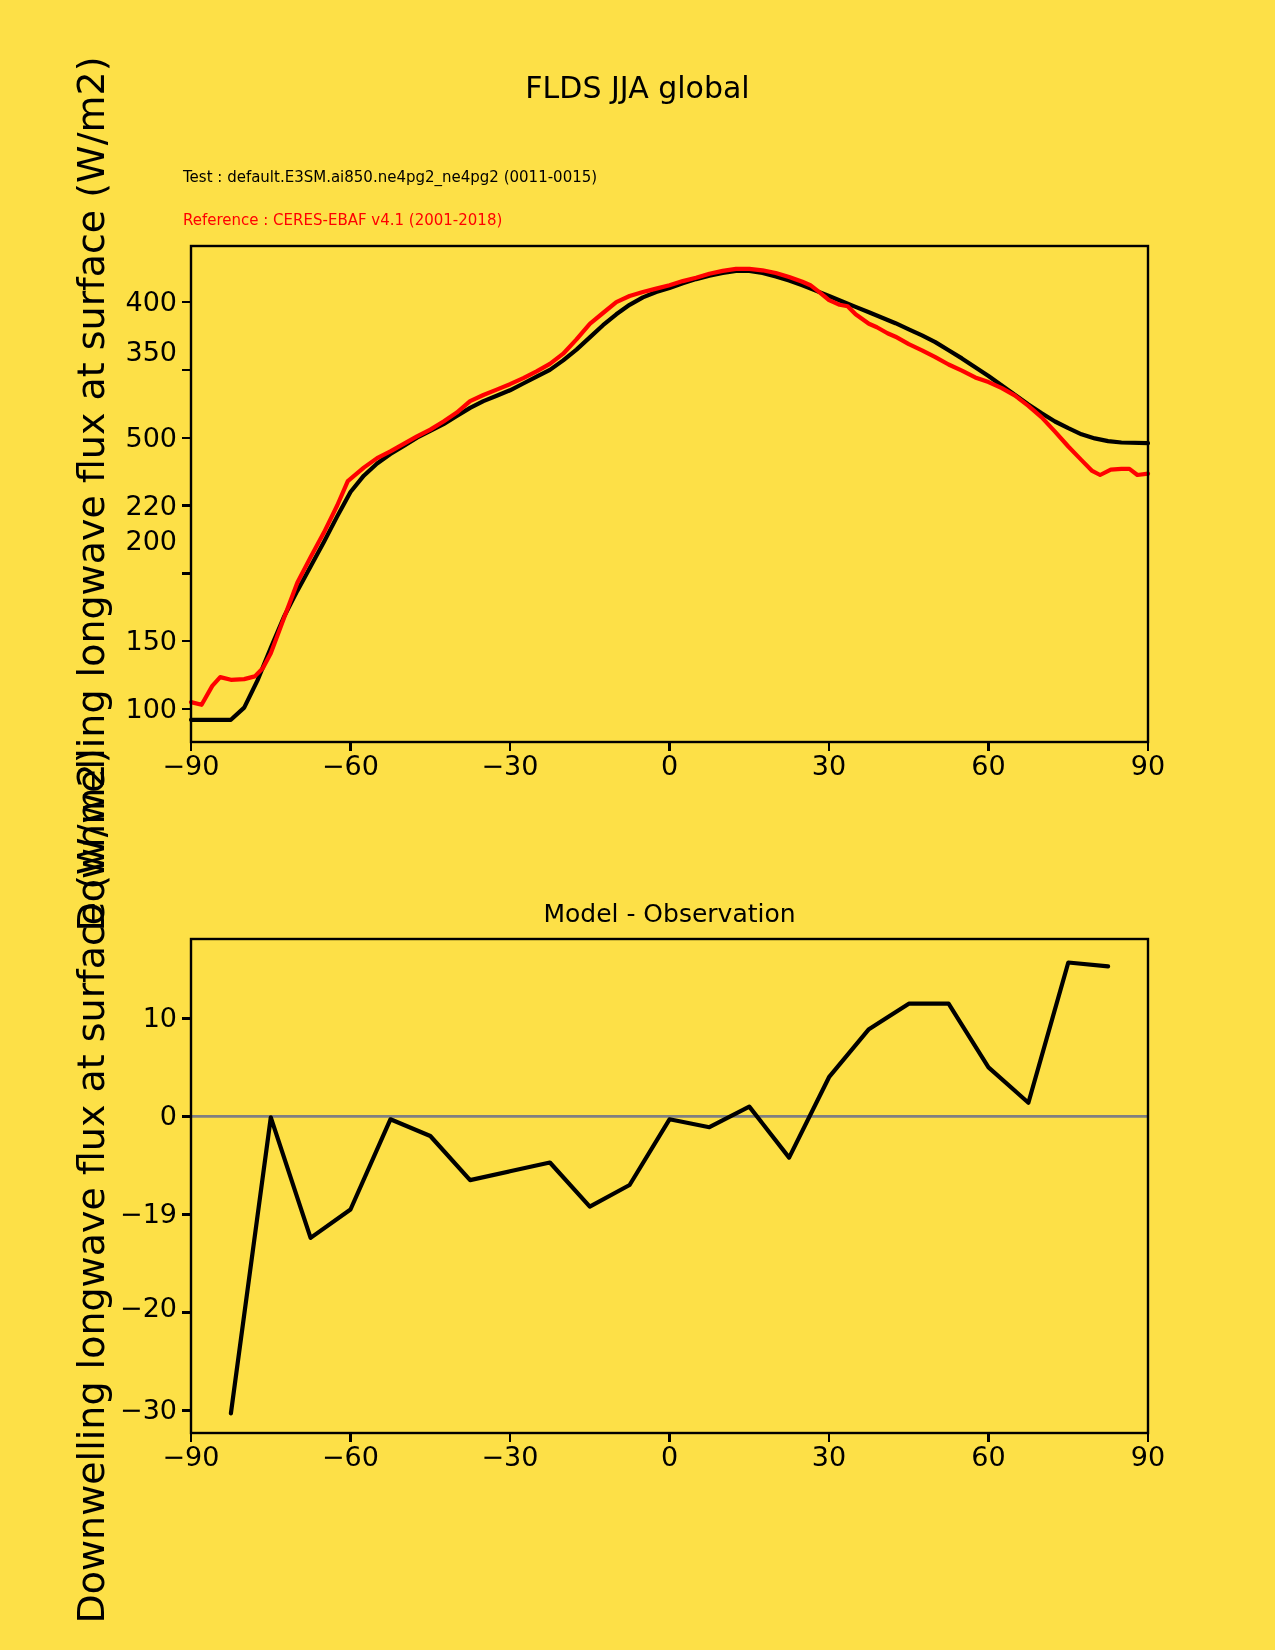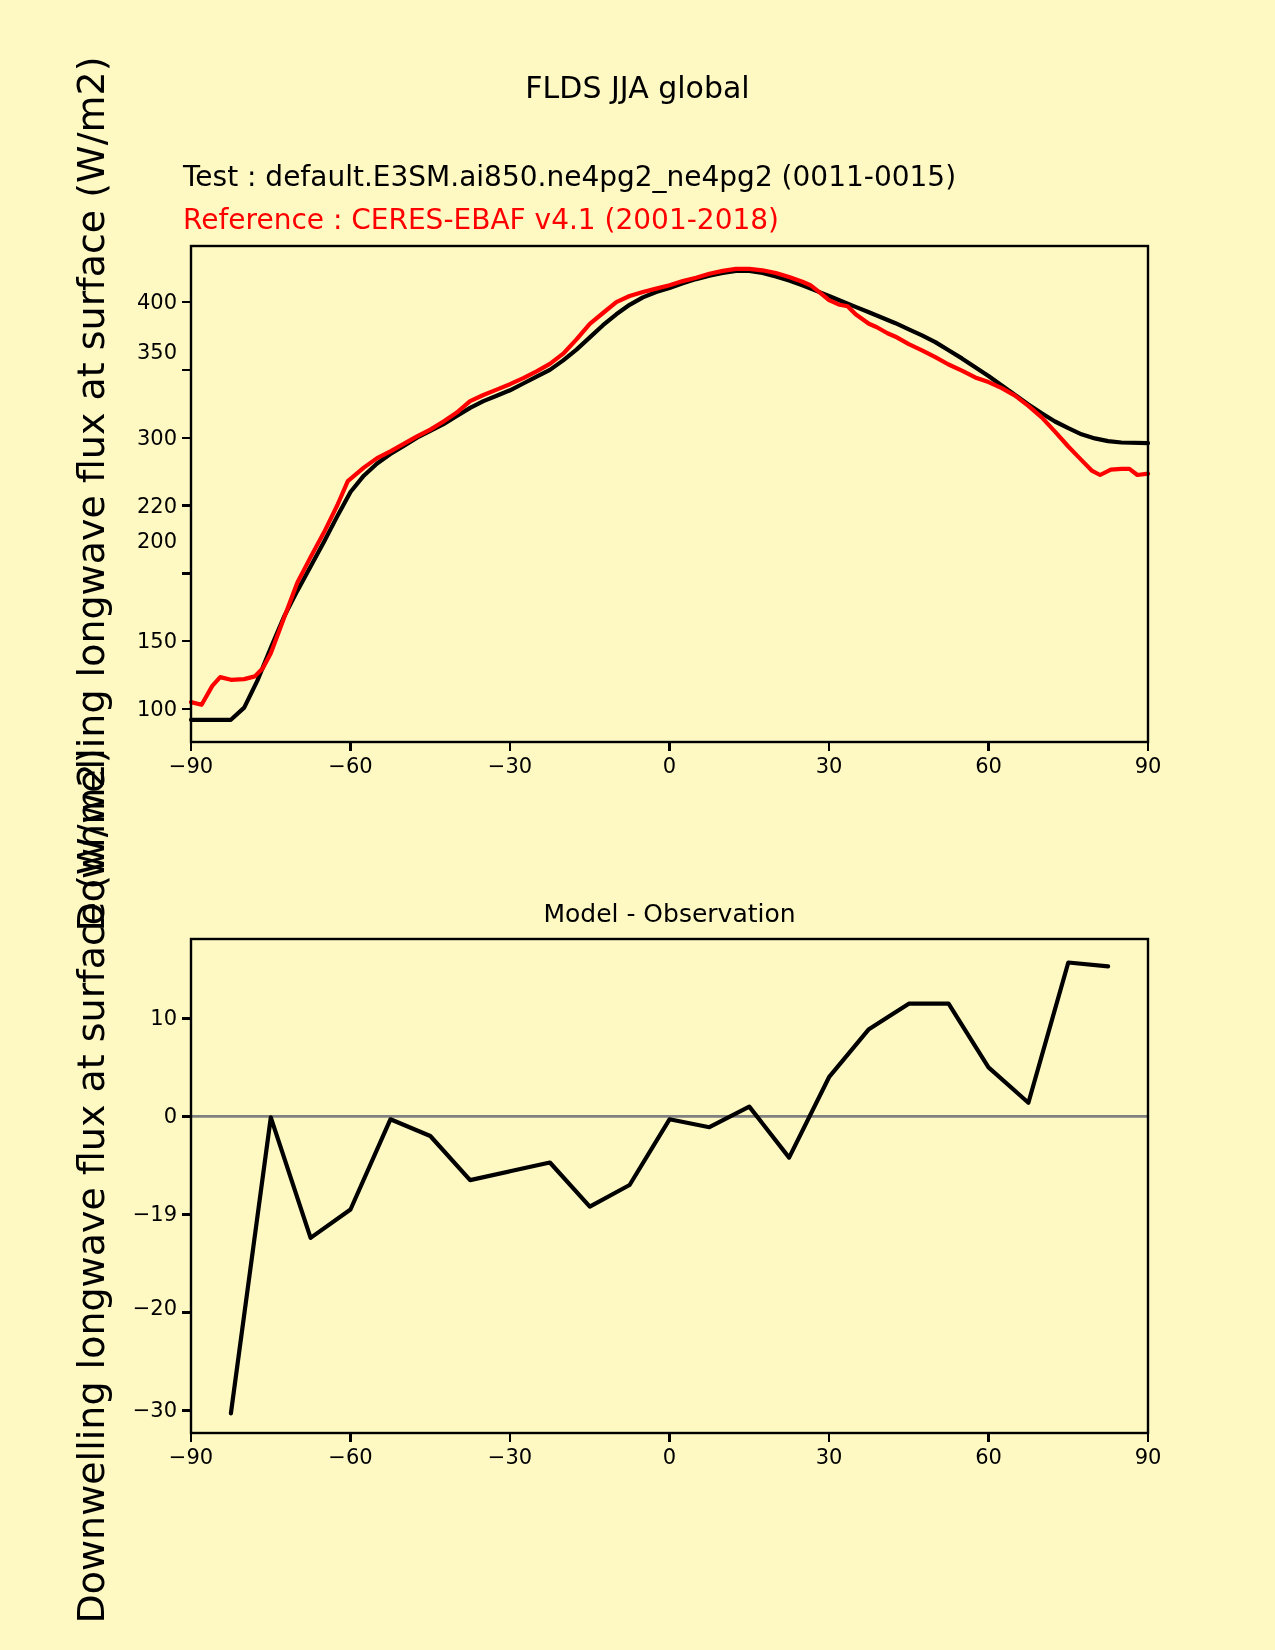--- a/index.html
+++ b/index.html
@@ -1,36 +1,36 @@
 <!DOCTYPE html>
 <html><head>
 <meta charset="utf-8">
 <style>
   html, body { margin: 0; padding: 0; background: #ffffff; }
   .figure {
     position: relative;
     width: 1275px;
     height: 1650px;
-    background: #fef9c3;
+    background: #fde047;
     overflow: hidden;
     font-family: "DejaVu Sans", sans-serif;
     color: #000000;
   }
   .fig-title {
     position: absolute;
     left: 0; top: 70px; width: 1275px;
     text-align: center;
     font-size: 30px;
     line-height: 36px;
     white-space: nowrap;
   }
   .subtitle {
     position: absolute;
     left: 183px;
-    font-size: 28px;
+    font-size: 15px;
     line-height: 26px;
     white-space: nowrap;
   }
   .subtitle.test { top: 164px; color: #000000; }
   .subtitle.ref  { top: 196px; color: #ff0000; margin-top: 11px; }
   .axes-title {
     position: absolute;
     left: 191px; top: 901px; width: 957px;
     text-align: center;
     font-size: 25px;
@@ -44,21 +44,21 @@
     transform: translateY(-50%) rotate(180deg);
     font-size: 38px;
     line-height: 46px;
     white-space: nowrap;
   }
   .ylabel-top    { top: 494px; }
   .ylabel-bottom { top: 1186px; }
   .chart-svg { position: absolute; overflow: visible; }
   .tick-label {
     position: absolute;
-    font-size: 21px;
+    font-size: 27px;
     line-height: 26px;
     white-space: nowrap;
   }
   .tick-label.x { text-align: center; width: 90px; }
   .tick-label.y { text-align: right;  width: 70px; }
   .tick-mark { position: absolute; background: #000000; }
 </style>
 </head>
 <body>
 
@@ -101,21 +101,21 @@
     <div class="tick-label x" style="left: 1103px; top: 753px;">90</div>
     <div class="tick-mark" style="left: 182px; top: 707.715px; width: 8px; height: 2.4px;"></div>
     <div class="tick-label y" style="left: 107px; top: 695.915px;">100</div>
     <div class="tick-mark" style="left: 182px; top: 639.919px; width: 8px; height: 2.4px;"></div>
     <div class="tick-label y" style="left: 107px; top: 628.119px;">150</div>
     <div class="tick-mark" style="left: 182px; top: 572.122px; width: 8px; height: 2.4px;"></div>
     <div class="tick-label y" style="left: 107px; top: 528px;">200</div>
     <div class="tick-mark" style="left: 182px; top: 504.325px; width: 8px; height: 2.4px;"></div>
     <div class="tick-label y" style="left: 107px; top: 492.525px;">220</div>
     <div class="tick-mark" style="left: 182px; top: 436.529px; width: 8px; height: 2.4px;"></div>
-    <div class="tick-label y" style="left: 107px; top: 424.729px;">300</div>
+    <div class="tick-label y" style="left: 107px; top: 424.729px;">500</div>
     <div class="tick-mark" style="left: 182px; top: 368.732px; width: 8px; height: 2.4px;"></div>
     <div class="tick-label y" style="left: 107px; top: 339px;">350</div>
     <div class="tick-mark" style="left: 182px; top: 300.936px; width: 8px; height: 2.4px;"></div>
     <div class="tick-label y" style="left: 107px; top: 289.136px;">400</div>
     <div class="tick-mark" style="left: 189.8px; top: 1434px; width: 2.4px; height: 8px;"></div>
     <div class="tick-label x" style="left: 146px; top: 1444px;">−90</div>
     <div class="tick-mark" style="left: 349.3px; top: 1434px; width: 2.4px; height: 8px;"></div>
     <div class="tick-label x" style="left: 305.5px; top: 1444px;">−60</div>
     <div class="tick-mark" style="left: 508.8px; top: 1434px; width: 2.4px; height: 8px;"></div>
     <div class="tick-label x" style="left: 465px; top: 1444px;">−30</div>

